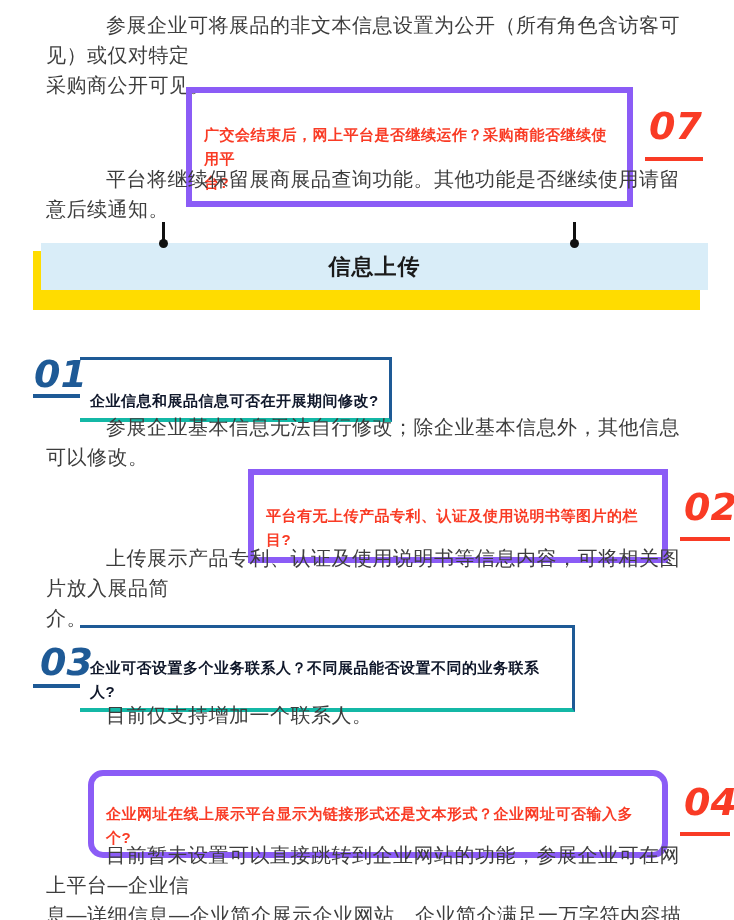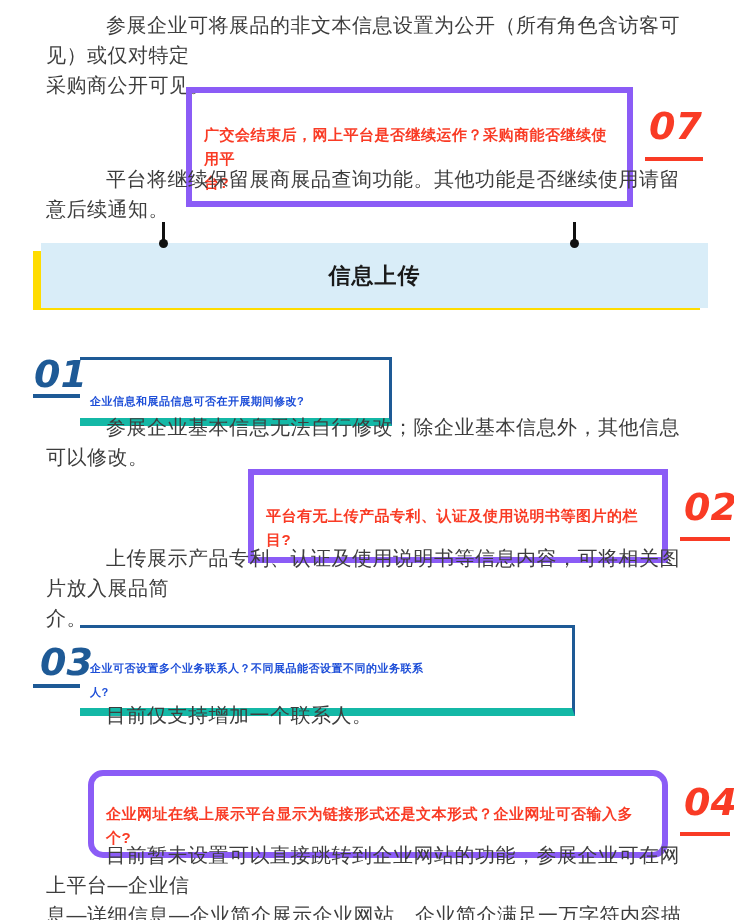--- a/index.html
+++ b/index.html
@@ -16,36 +16,36 @@
   
   .red-box{
     position:absolute;box-sizing:border-box;
     border:6px solid #8b5cf6;color:#f93b25;
     font-weight:bold;font-size:15px;line-height:24px;
     white-space:pre-line;letter-spacing:0.5px;
   }
   
   .blue-box{
     position:absolute;box-sizing:border-box;
-    border-top:3px solid #1e5a96;border-right:3px solid #1e5a96;border-bottom:8px solid #14b8a6;
-    color:#1d4ed8;font-weight:bold;font-size:11px;line-height:24px;
+    border-top:3px solid #1e5a96;border-right:3px solid #1e5a96;border-bottom:4px solid #14b8a6;
+    color:#0f172a;font-weight:bold;font-size:15px;line-height:24px;
     white-space:pre-line;letter-spacing:0.5px;
   }
   .blue-tail{position:absolute;height:4px;background:#1e5a96;}
   .num{
     position:absolute;font-family:"DejaVu Sans","Liberation Sans",sans-serif;
     font-style:italic;font-weight:bold;font-size:38px;line-height:38px;
   }
   .num-red{color:#f93b25;}
   .num-blue{color:#1e5a96;}
   .num-underline{position:absolute;height:4px;background:#f93b25;}
   
   .banner-yellow{position:absolute;left:33px;top:251px;width:667px;height:59px;background:#ffdc00;}
   .banner-blue{
-    position:absolute;left:41px;top:243px;width:667px;height:65px;background:#d9edf8;
+    position:absolute;left:41px;top:243px;width:667px;height:47px;background:#d9edf8;
     display:flex;align-items:center;justify-content:center;
     font-size:22px;font-weight:bold;color:#1a1a1a;letter-spacing:1px;
   }
   .pin-line{position:absolute;width:3px;height:20px;background:#111;}
   .pin-dot{position:absolute;width:9px;height:9px;border-radius:50%;background:#111;}
 </style>
 </head>
 <body>
 
 <div class="page">

